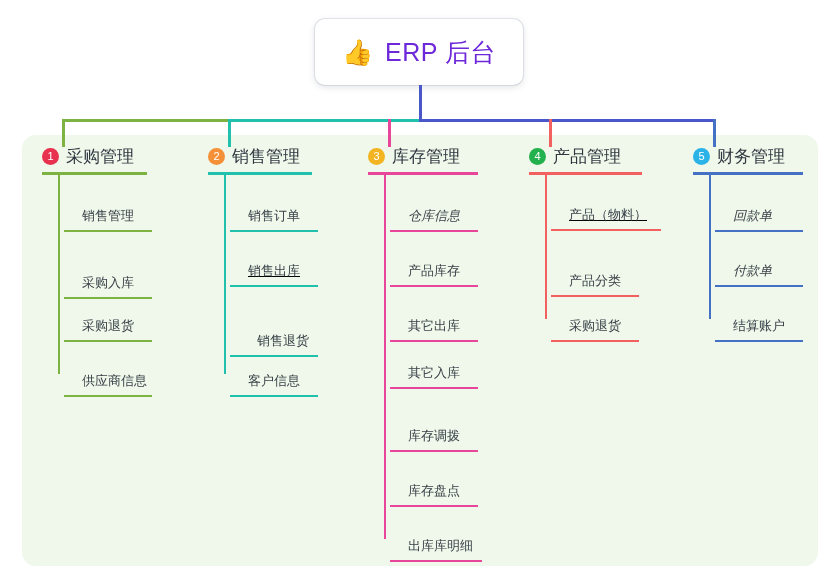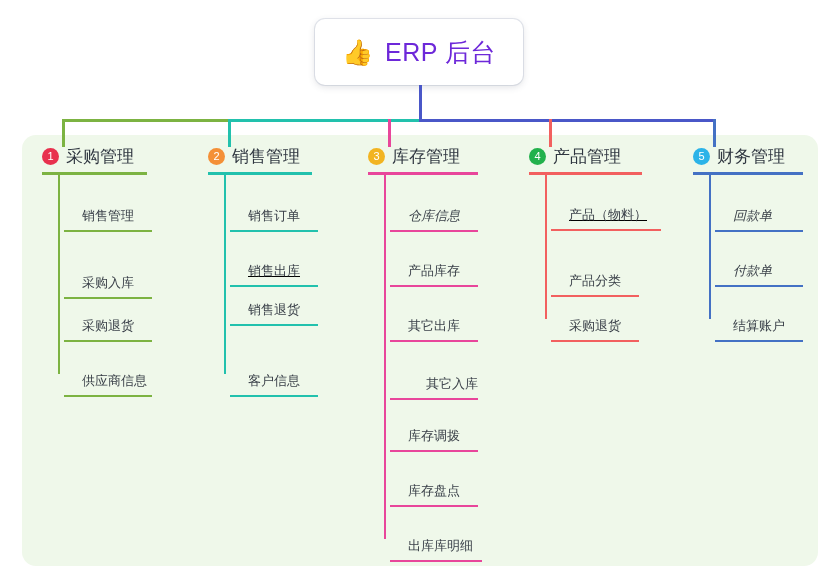--- a/index.html
+++ b/index.html
@@ -119,21 +119,21 @@
         <div class="head-rule" style="width: 104px; background: rgb(34, 193, 173);"></div>
         <div class="spine" style="height: 199px; background: rgb(34, 193, 173);"></div>
         <div class="child" style="top: 63px;">
           <div class="child-label">销售订单</div>
           <div class="child-rule" style="background: rgb(34, 193, 173); width: 88px;"></div>
         </div>
         <div class="child" style="top: 118px; text-decoration: underline;">
           <div class="child-label">销售出库</div>
           <div class="child-rule" style="background: rgb(34, 193, 173); width: 88px;"></div>
         </div>
-        <div class="child" style="top: 157px;">
+        <div class="child" style="top: 188px; text-align: center;">
           <div class="child-label">销售退货</div>
           <div class="child-rule" style="background: rgb(34, 193, 173); width: 88px;"></div>
         </div>
         <div class="child" style="top: 228px;">
           <div class="child-label">客户信息</div>
           <div class="child-rule" style="background: rgb(34, 193, 173); width: 88px;"></div>
         </div>
       </div>
       <div class="col" style="left: 368px;">
         <div class="col-head">
@@ -147,21 +147,21 @@
           <div class="child-rule" style="background: rgb(232, 70, 155); width: 88px;"></div>
         </div>
         <div class="child" style="top: 118px;">
           <div class="child-label">产品库存</div>
           <div class="child-rule" style="background: rgb(232, 70, 155); width: 88px;"></div>
         </div>
         <div class="child" style="top: 173px;">
           <div class="child-label">其它出库</div>
           <div class="child-rule" style="background: rgb(232, 70, 155); width: 88px;"></div>
         </div>
-        <div class="child" style="top: 231px; text-align: right;">
+        <div class="child" style="top: 220px;">
           <div class="child-label">其它入库</div>
           <div class="child-rule" style="background: rgb(232, 70, 155); width: 88px;"></div>
         </div>
         <div class="child" style="top: 283px;">
           <div class="child-label">库存调拨</div>
           <div class="child-rule" style="background: rgb(232, 70, 155); width: 88px;"></div>
         </div>
         <div class="child" style="top: 338px;">
           <div class="child-label">库存盘点</div>
           <div class="child-rule" style="background: rgb(232, 70, 155); width: 88px;"></div>

